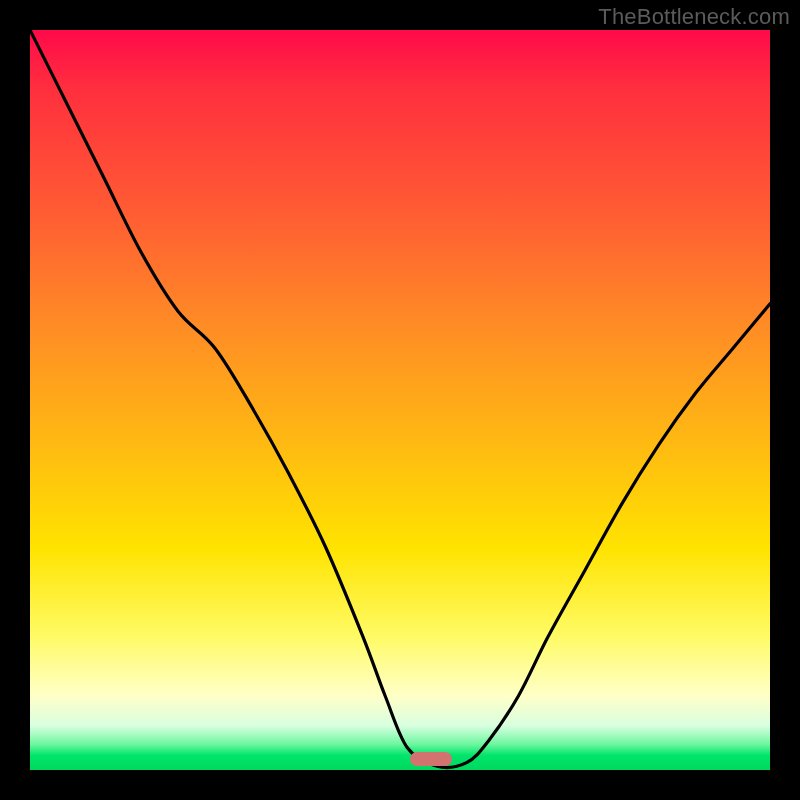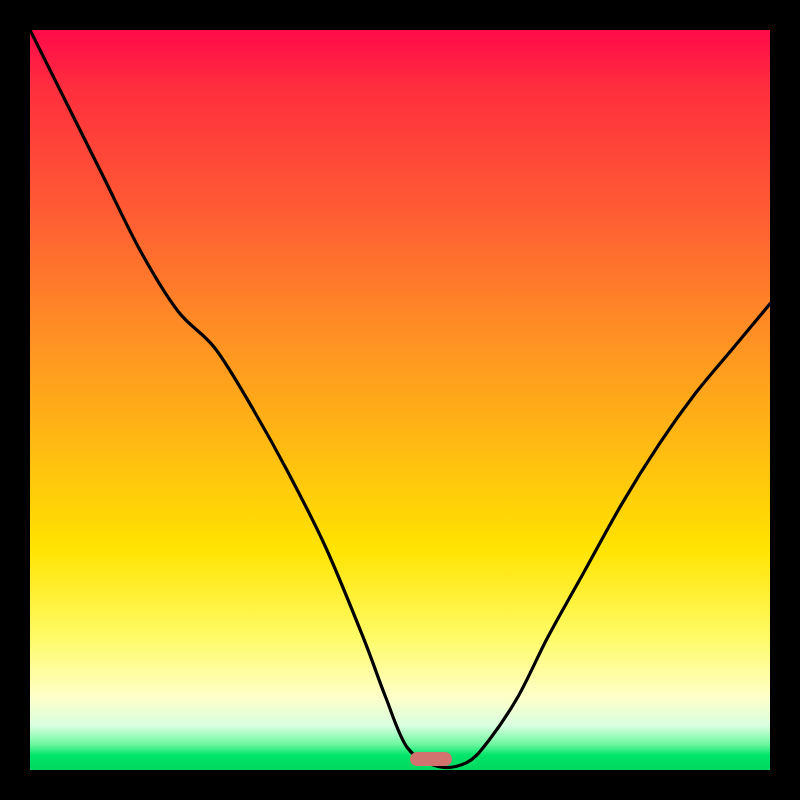--- a/index.html
+++ b/index.html
@@ -69,20 +69,21 @@
     position: absolute;
     background: #d2736f;
     border-radius: 7px;
   }
 </style>
 </head>
 <body>
 
 <div class="frame">
 
+  <div class="watermark">TheBottleneck.com</div>
 
   <div class="plot-area">
     <div class="gradient"></div>
 
     <svg class="curve" viewBox="0 0 740 740" preserveAspectRatio="none">
       <path id="curve-path" d="M 0.0 0.0 C 6.2 12.3, 24.7 49.3, 37.0 74.0 C 49.3 98.7, 61.7 123.3, 74.0 148.0 C 86.3 172.7, 98.7 199.8, 111.0 222.0 C 123.3 244.2, 135.7 265.2, 148.0 281.2 C 160.3 297.2, 172.7 302.2, 185.0 318.2 C 197.3 334.2, 209.7 356.4, 222.0 377.4 C 234.3 398.4, 246.7 420.6, 259.0 444.0 C 271.3 467.4, 283.7 490.9, 296.0 518.0 C 308.3 545.1, 323.1 582.1, 333.0 606.8 C 342.9 631.5, 347.8 647.5, 355.2 666.0 C 362.6 684.5, 368.8 706.1, 377.4 717.8 C 386.0 729.5, 397.1 733.8, 407.0 736.3 C 416.9 738.8, 428.0 736.9, 436.6 732.6 C 445.2 728.3, 450.2 721.5, 458.8 710.4 C 467.4 699.3, 478.5 683.3, 488.4 666.0 C 498.3 648.7, 506.9 627.8, 518.0 606.8 C 529.1 585.8, 542.7 562.4, 555.0 540.2 C 567.3 518.0, 579.7 494.6, 592.0 473.6 C 604.3 452.6, 616.7 432.9, 629.0 414.4 C 641.3 395.9, 653.7 378.6, 666.0 362.6 C 678.3 346.6, 690.7 333.0, 703.0 318.2 C 715.3 303.4, 733.8 281.2, 740.0 273.8" fill="none" stroke="#000" stroke-width="3.2" stroke-linejoin="round" stroke-linecap="round"></path>
     </svg>
 
     <div id="min-marker" class="marker" style="width: 42px; height: 14px; left: 380.08px; top: 721.9px; background: rgb(210, 115, 111);"></div>
   </div>

